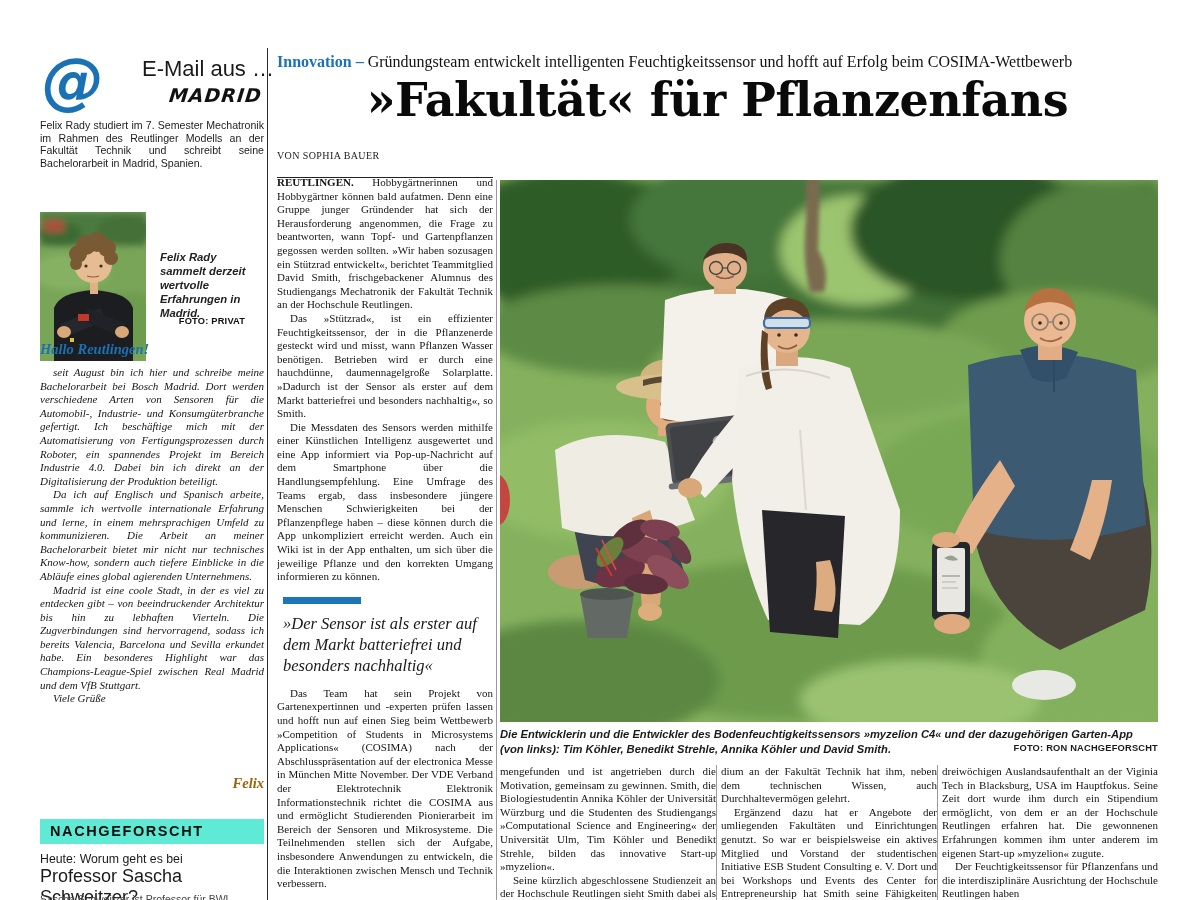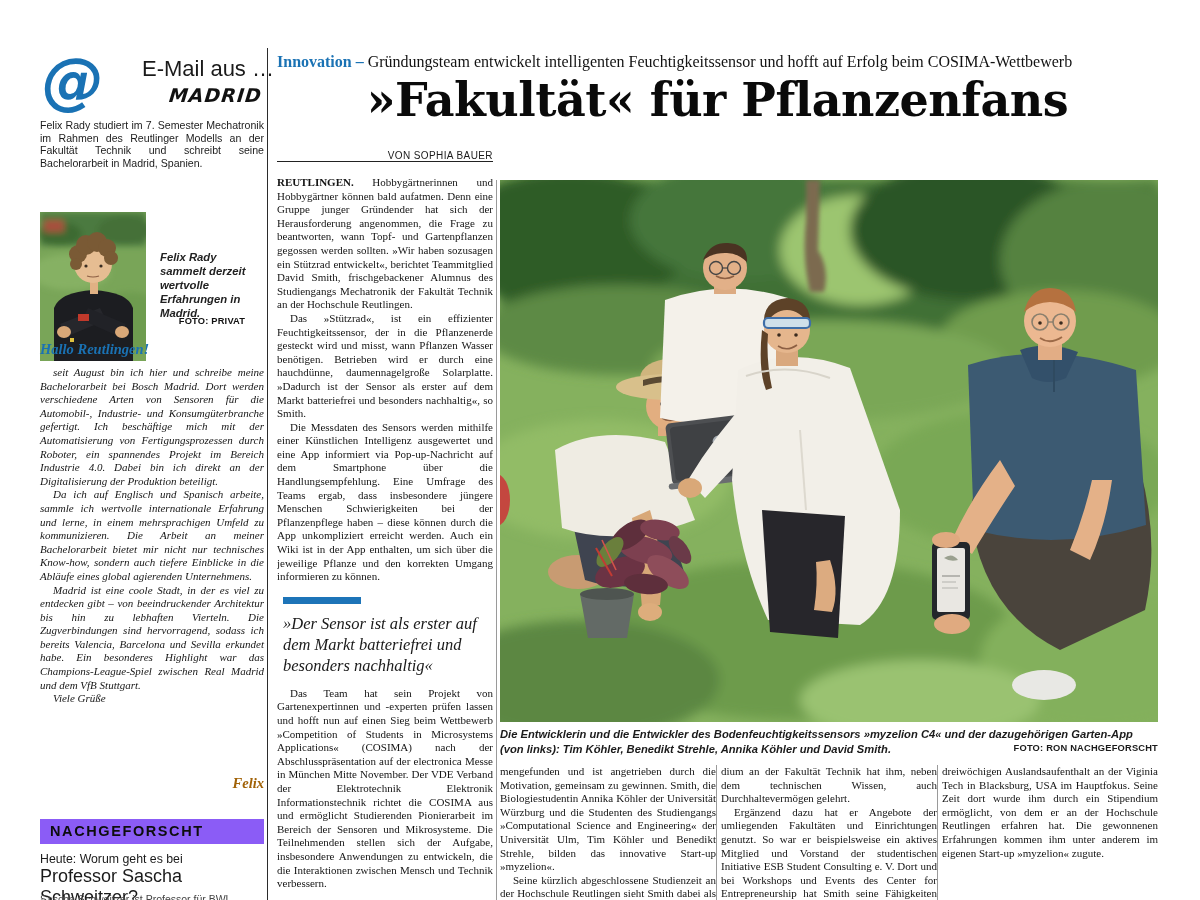--- a/index.html
+++ b/index.html
@@ -40,23 +40,23 @@
            font-size:18px;color:#1a1a1a;}
   .teaser-cut{left:40px;top:893px;width:224px;height:7px;overflow:hidden;
               font-family:"Liberation Sans",sans-serif;font-size:10.5px;color:#444;}
   
   .kicker{left:277px;top:53px;width:881px;font-size:16px;line-height:18px;
           font-family:"Liberation Serif",serif;color:#121212;white-space:nowrap;}
   .kicker .k-label{font-weight:bold;}
   .headline{left:277px;top:74px;width:881px;text-align:center;
             font-family:"DejaVu Serif","Liberation Serif",serif;font-weight:bold;
             font-size:46px;line-height:52px;letter-spacing:-.5px;color:#0a0a0a;}
-  .byline{left:277px;top:150px;width:216px;text-align:right;
-          font-family:Liberation Sans, sans-serif;font-size:10px;letter-spacing:.4px;
-          color:#1a1a1a;border-bottom:1px solid #222;padding-bottom:0;}
+  .byline{left:277px;top:150px;width:216px;
+          font-family:Liberation Serif, serif;font-size:10px;letter-spacing:.4px;
+          color:#1a1a1a;border-bottom:1px solid #222;padding-bottom:16px;}
   .col{font-size:11px;line-height:13.6px;text-align:justify;color:#141414;}
   .col p{margin:0;text-indent:13px;}
   .col p.first{text-indent:0;}
   .col .lead-label{font-weight:bold;}
   .col1{left:277px;top:176px;width:216px;height:724px;overflow:hidden;}
   .quote-block{margin:13px 0 11px 6px;text-align:left;}
   .quote-bar{width:78px;height:7px;margin-bottom:9px;}
   .quote-text{font-style:italic;font-size:16.5px;line-height:21px;color:#1a1a1a;
               font-family:"Liberation Serif",serif;}
   .photo{left:500px;top:180px;width:658px;height:542px;overflow:hidden;}
@@ -124,21 +124,21 @@
 
 <div class="abs left-body">
   <p>seit August bin ich hier und schreibe meine Bachelorarbeit bei Bosch Madrid. Dort werden verschiedene Arten von Sensoren für die Automobil-, Industrie- und Konsumgüterbranche gefertigt. Ich beschäftige mich mit der Automatisierung von Fertigungsprozessen durch Roboter, ein spannendes Projekt im Bereich Industrie 4.0. Dabei bin ich direkt an der Digitalisierung der Produktion beteiligt.</p>
   <p>Da ich auf Englisch und Spanisch arbeite, sammle ich wertvolle internationale Erfahrung und lerne, in einem mehrsprachigen Umfeld zu kommunizieren. Die Arbeit an meiner Bachelorarbeit bietet mir nicht nur technisches Know-how, sondern auch tiefere Einblicke in die Abläufe eines global agierenden Unternehmens.</p>
   <p>Madrid ist eine coole Stadt, in der es viel zu entdecken gibt – von beeindruckender Architektur bis hin zu lebhaften Vierteln. Die Zugverbindungen sind hervorragend, sodass ich bereits Valencia, Barcelona und Sevilla erkundet habe. Ein besonderes Highlight war das Champions-League-Spiel zwischen Real Madrid und dem VfB Stuttgart.</p>
   <p class="closing">Viele Grüße</p>
 </div>
 
 <div class="abs signature" style="color:#a16207">Felix</div>
 
-<div class="abs section-bar" style="background:#8b5cf6">NACHGEFORSCHT</div>
+<div class="abs section-bar" style="background:#5eead4">NACHGEFORSCHT</div>
 <div class="abs teaser1">Heute: Worum geht es bei</div>
 <div class="abs teaser2">Professor Sascha Schweitzer?</div>
 <div class="abs teaser-cut">Sascha Schweitzer ist Professor für BWL</div>
 
 <div class="vrule" style="left:267px;top:48px;height:852px;"></div>
 
 <div class="abs kicker">
   <span class="k-label" style="color:#1a72b4">Innovation – </span><span>Gründungsteam entwickelt intelligenten Feuchtigkeitssensor und hofft auf Erfolg beim COSIMA-Wettbewerb</span>
 </div>
 
@@ -302,13 +302,14 @@
   <p>Seine kürzlich abgeschlossene Studienzeit an der Hochschule Reutlingen sieht Smith dabei als wichtige Basis. Das Studium</p>
 </div>
 <div class="vrule bdiv" style="left:716px;"></div>
 <div class="abs col bcol" style="left:721px;">
   <p class="first">dium an der Fakultät Technik hat ihm, neben dem technischen Wissen, auch Durchhaltevermögen gelehrt.</p>
   <p>Ergänzend dazu hat er Angebote der umliegenden Fakultäten und Einrichtungen genutzt. So war er beispielsweise ein aktives Mitglied und Vorstand der studentischen Initiative ESB Student Consulting e. V. Dort und bei Workshops und Events des Center for Entrepreneurship hat Smith seine Fähigkeiten weiter ausgebaut.</p>
 </div>
 <div class="vrule bdiv" style="left:937px;"></div>
 <div class="abs col bcol" style="left:942px;">
   <p class="first">dreiwöchigen Auslandsaufenthalt an der Viginia Tech in Blacksburg, USA im Hauptfokus. Seine Zeit dort wurde ihm durch ein Stipendium ermöglicht, von dem er an der Hochschule Reutlingen erfahren hat. Die gewonnenen Erfahrungen kommen ihm unter anderem im eigenen Start-up »myzelion« zugute.</p>
+  <p>Der Feuchtigkeitssensor für Pflanzenfans und die interdisziplinäre Ausrichtung der Hochschule Reutlingen haben</p>
 </div>
 
 </body></html>

